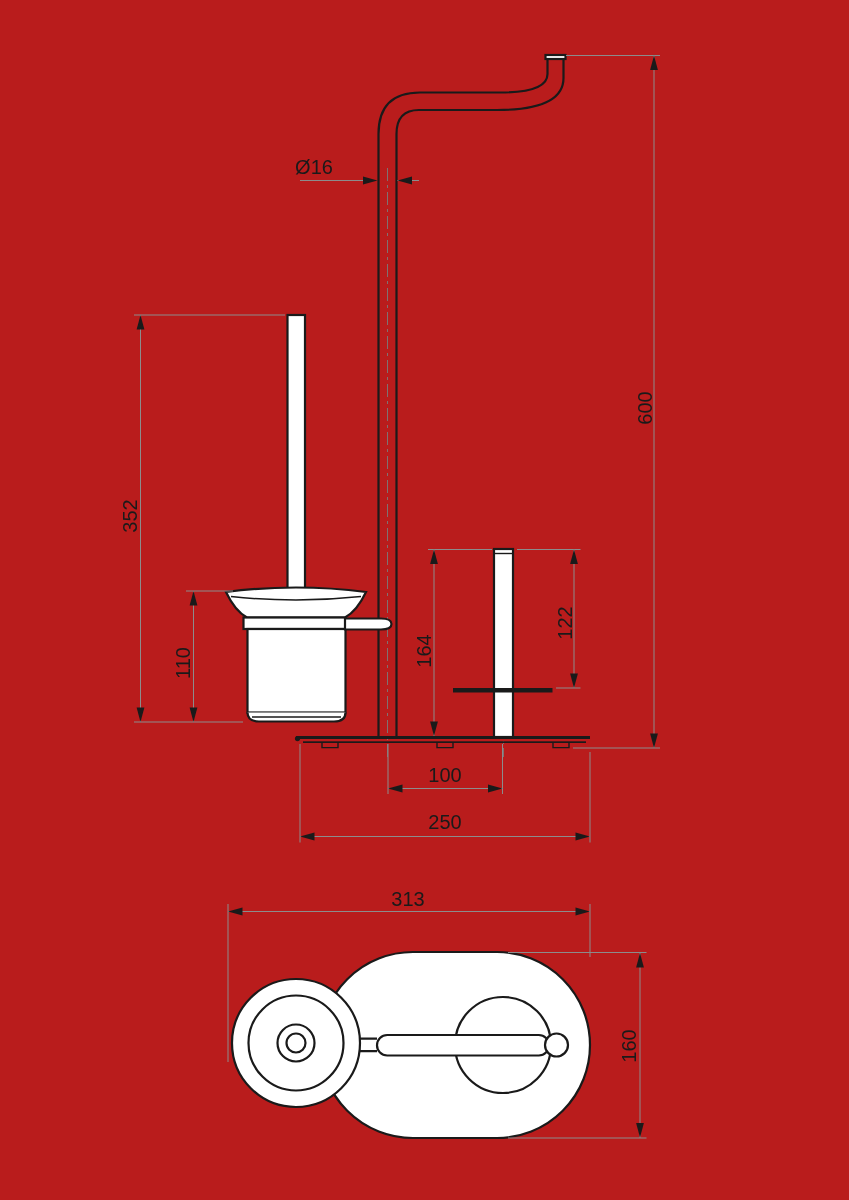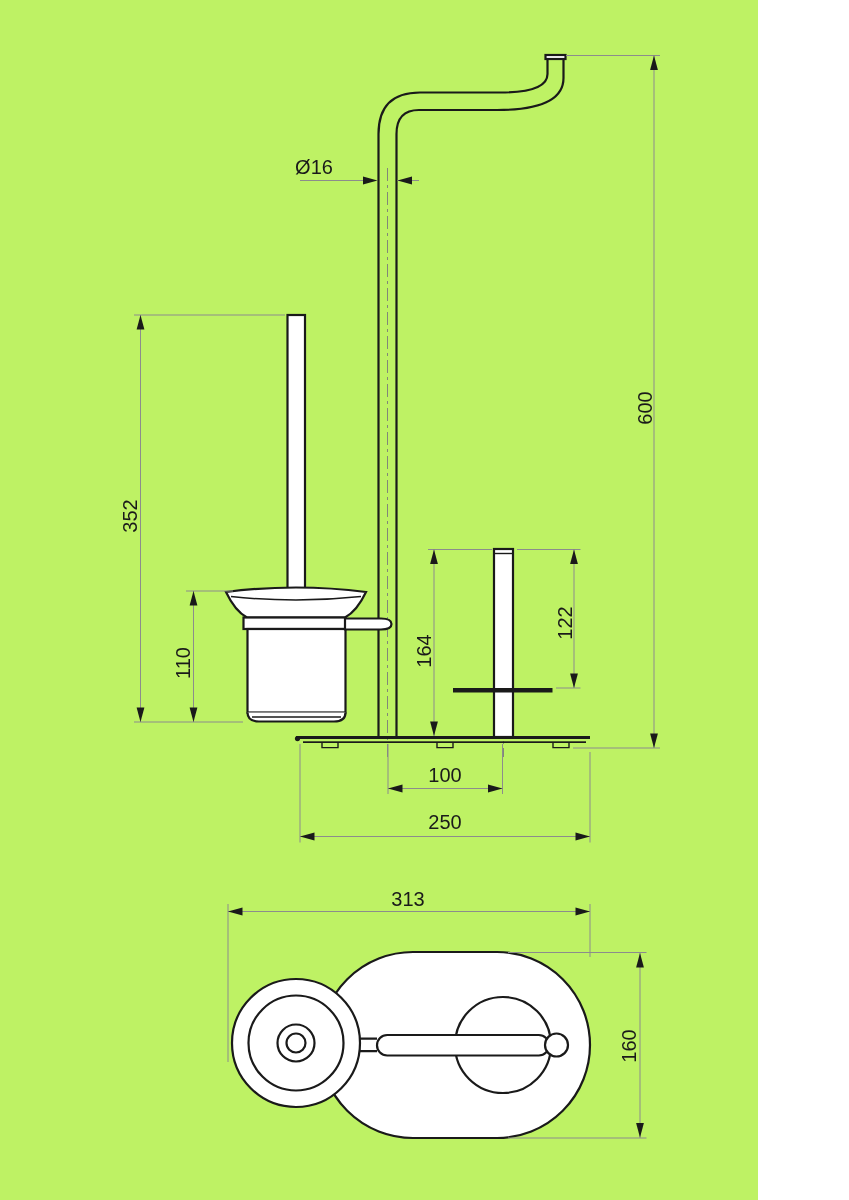--- a/index.html
+++ b/index.html
@@ -1,16 +1,16 @@
 <!DOCTYPE html>
 <html><head>
 <meta charset="utf-8">
 <style>
   html,body{margin:0;padding:0;background:#ffffff;}
-  .canvas{position:relative;width:758px;height:1200px;background:#bef264;overflow:hidden;}
+  .canvas{position:relative;width:849px;height:1200px;background:#b91c1c;overflow:hidden;}
   svg{position:absolute;left:0;top:0;display:block;}
   .obj{stroke:#1a1a1a;fill:none;stroke-width:2.2;}
   .objf{stroke:#1a1a1a;fill:#ffffff;stroke-width:2.2;}
   .thin{stroke:#1a1a1a;fill:none;stroke-width:1.4;}
   .solid{fill:#1a1a1a;stroke:none;}
   .dim{stroke:#8c8c8c;fill:none;stroke-width:1;}
   .cl{stroke:#7a7a7a;fill:none;stroke-width:0.9;stroke-dasharray:13 4 3 4;}
   .arr{fill:#1a1a1a;stroke:none;}
   text.dimtxt{font-family:"Liberation Sans",sans-serif;font-size:20px;fill:#1a1a1a;}
 </style>

